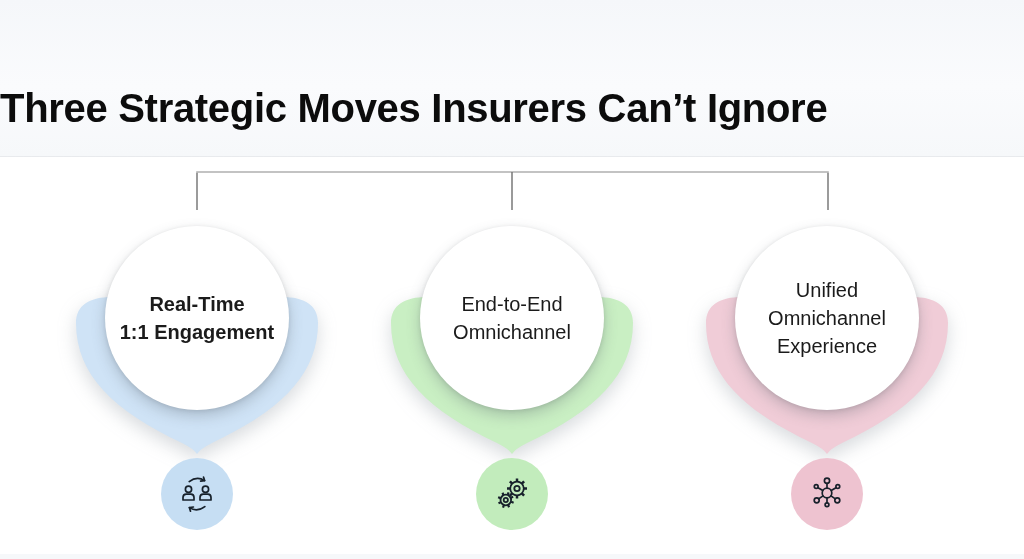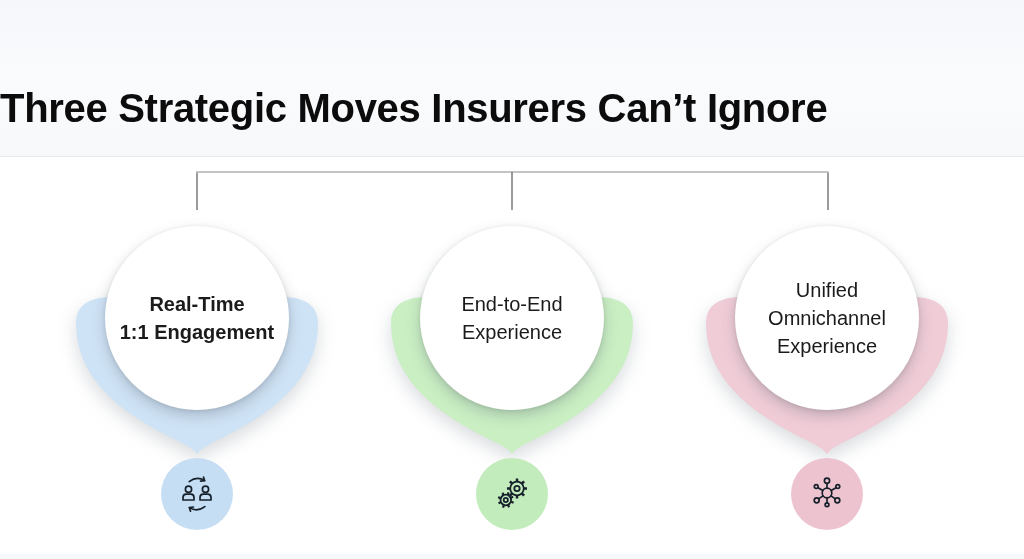--- a/index.html
+++ b/index.html
@@ -100,21 +100,21 @@
       </svg>
     </div>
   </div>
 
   <div class="card card-2">
     <svg class="teardrop td-green" width="250" height="162" viewBox="0 0 250 162">
       <path d="M4 28 C4 10 18 2 40 2 L210 2 C232 2 246 10 246 28 C246 80 208 116 140 148 Q128 154 125 159 Q122 154 110 148 C42 116 4 80 4 28 Z"></path>
     </svg>
     <div class="bubble">
       <div class="bubble-label">End-to-End
-Experience</div>
+Omnichannel</div>
     </div>
     <div class="icon-chip chip-green">
       <svg width="44" height="44" viewBox="0 0 44 44" fill="none" stroke="#17212b" stroke-width="1.8" stroke-linecap="butt">
 
         <circle cx="27" cy="16.5" r="6.8"></circle>
         <circle cx="27" cy="16.5" r="2.7"></circle>
         <g stroke-width="2.5">
           <path d="M33.8 16.5 L37 16.5"></path>
           <path d="M31.8 21.3 L34.1 23.6"></path>
           <path d="M27 23.3 L27 26.5"></path>

